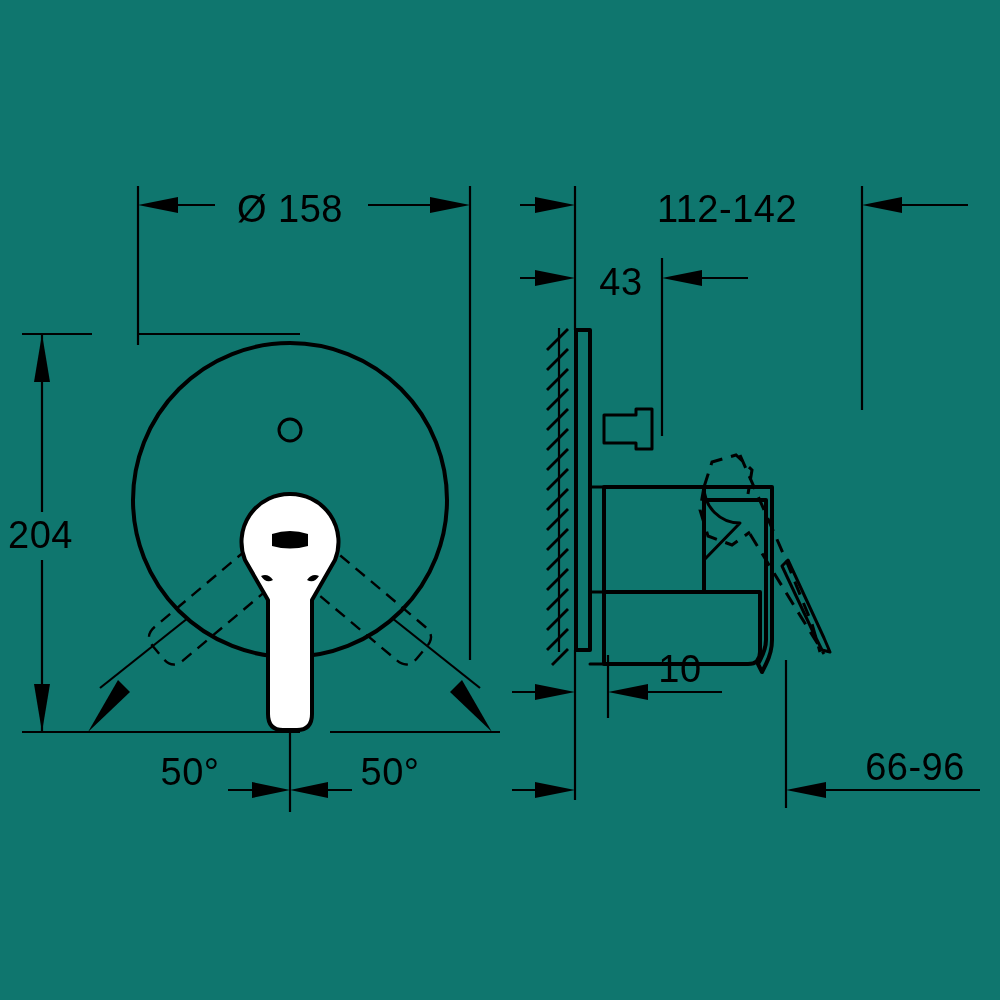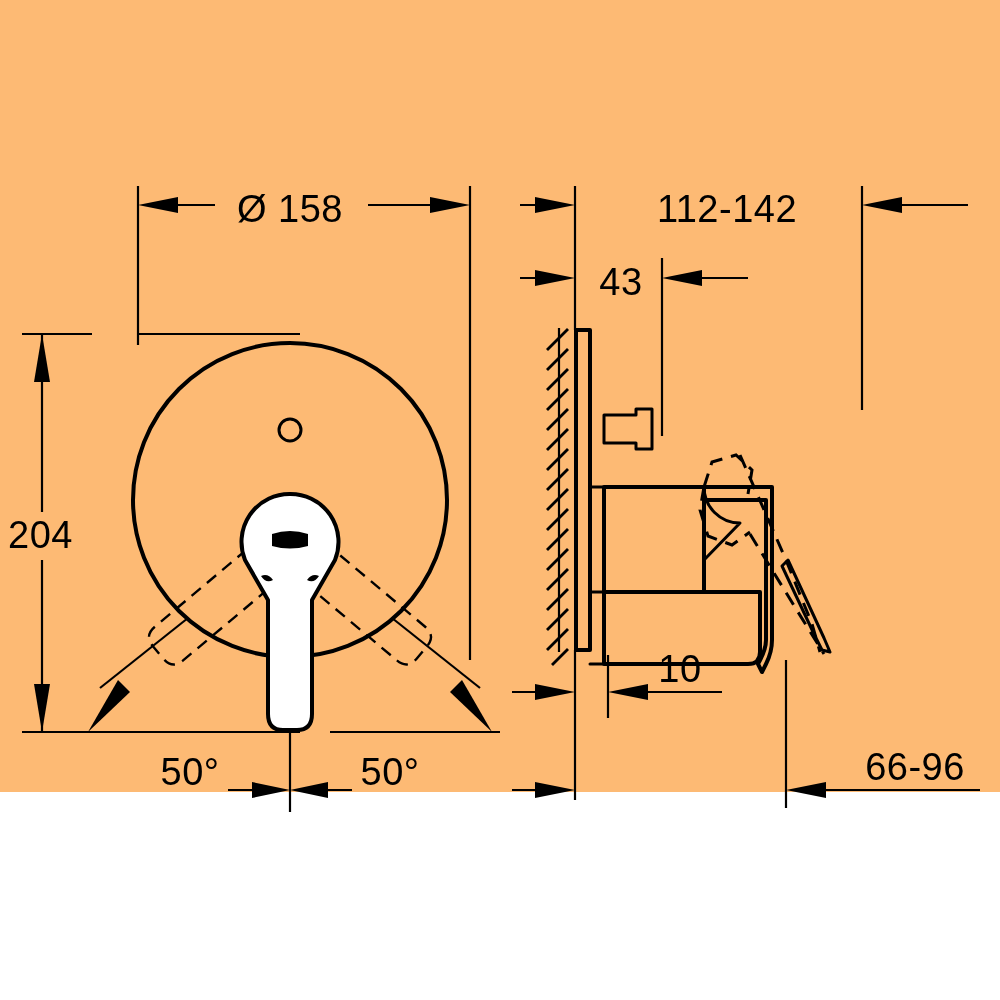--- a/index.html
+++ b/index.html
@@ -10,22 +10,22 @@
   }
   body {
     width: 1000px;
     height: 1000px;
     font-family: "Liberation Sans", sans-serif;
     overflow: hidden;
   }
   #drawing-root {
     position: relative;
     width: 1000px;
-    height: 792px;
-    background: #fdba74;
+    height: 1000px;
+    background: #0f766e;
   }
   svg#tech-drawing {
     display: block;
     width: 1000px;
     height: 1000px;
   }
   .dim-text {
     font-family: "Liberation Sans", sans-serif;
     font-size: 38px;
     fill: #000000;

